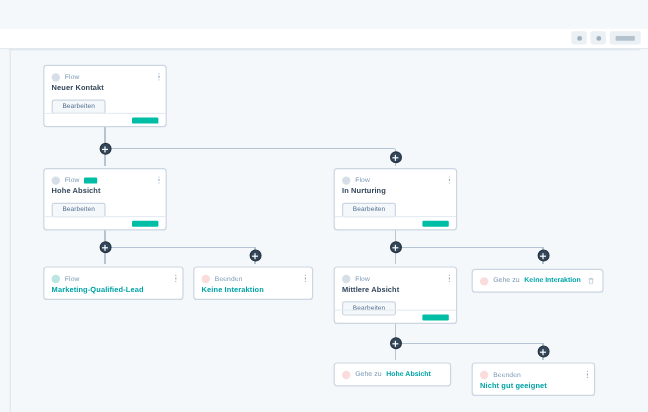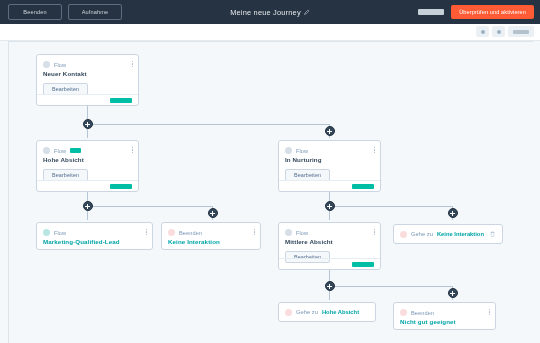--- a/index.html
+++ b/index.html
@@ -140,38 +140,20 @@
   }
   .plus:before,.plus:after{content:"";position:absolute;background:#fff;}
   .plus:before{width:5px;height:1px;}
   .plus:after{width:1px;height:5px;}
 </style>
 </head>
 <body>
 
 <div id="app">
 
-  <div class="topbar">
-    <div class="tb-left">
-      <div class="tb-btn">Beenden</div>
-      <div class="tb-btn">Aufnahme</div>
-    </div>
-    <div class="tb-center">
-      <div class="tb-title">
-        <span>Meine neue Journey</span>
-        <svg class="pencil-ic" viewBox="0 0 12 12">
-          <path d="M1 11l1-3 6-6 2 2-6 6z" fill="none" stroke="#cfd8de" stroke-width="1.2"></path>
-        </svg>
-      </div>
-    </div>
-    <div class="tb-right">
-      <div class="skeleton-pill"></div>
-      <div class="cta-btn">Überprüfen und aktivieren</div>
-    </div>
-  </div>
 
   <div class="subbar"></div>
   <div class="subbar-right">
     <div class="ic-btn">
         <span class="ic-dot"></span>
       </div>
     <div class="ic-btn">
         <span class="ic-dot"></span>
       </div>
     <div class="wide-skel">

